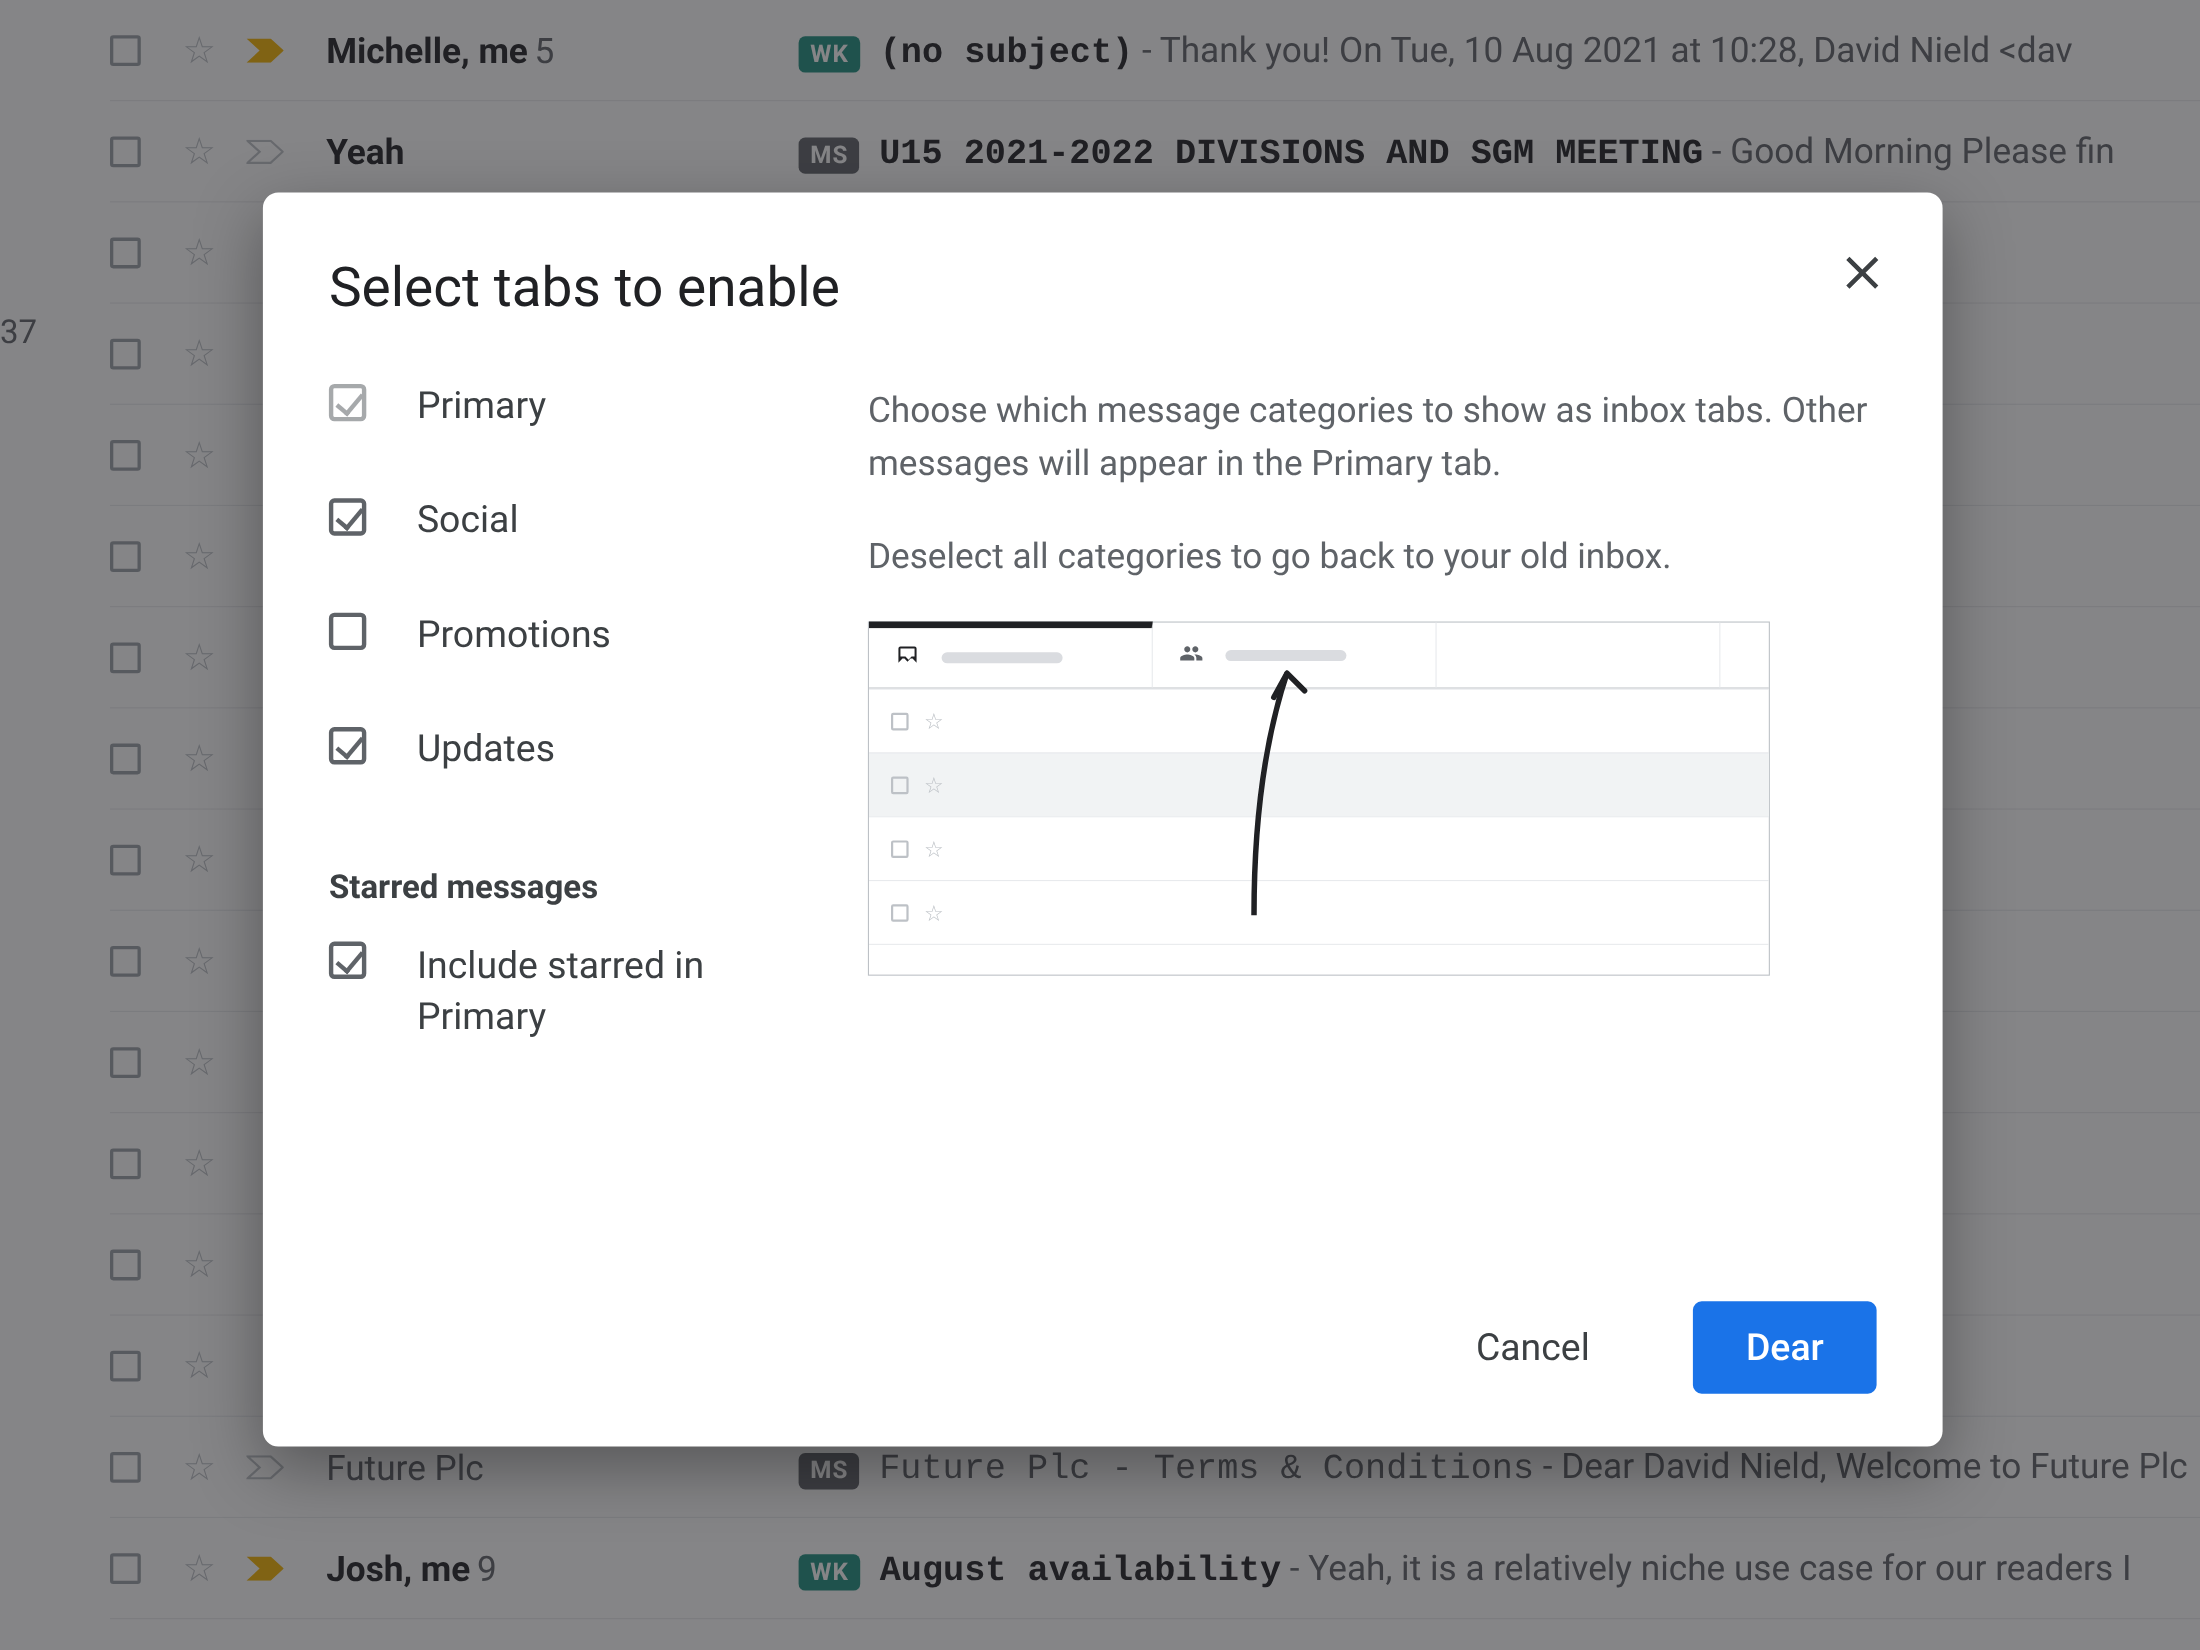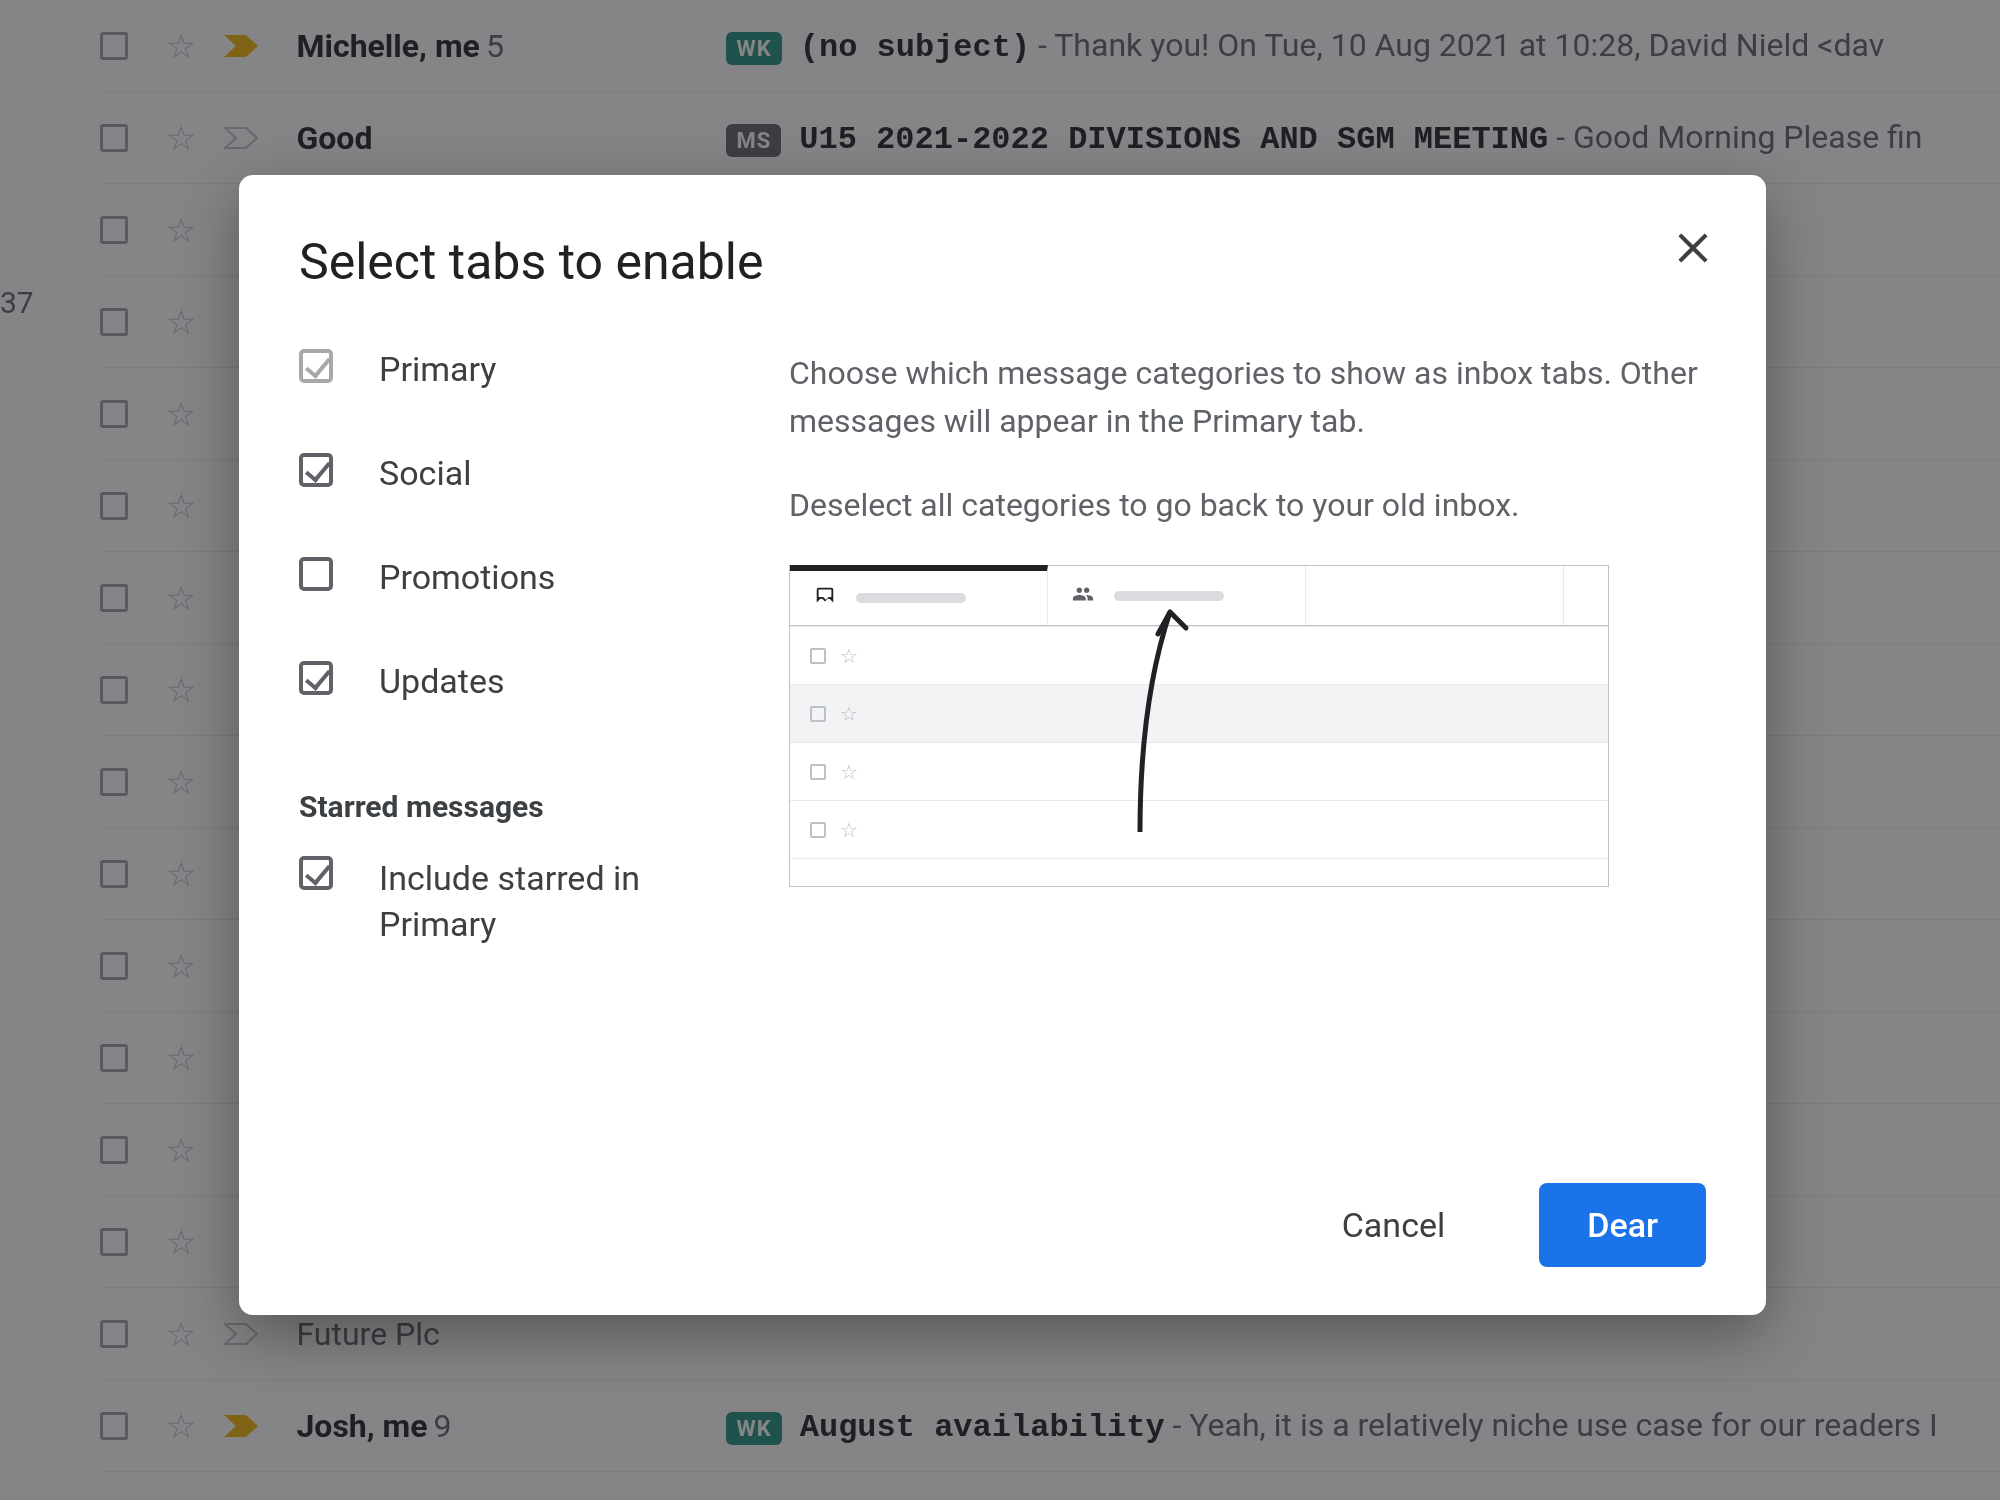--- a/index.html
+++ b/index.html
@@ -215,21 +215,21 @@
       <span><span class="chip" style="background: rgb(30, 142, 126);">WK</span><span class="subj">(no subject)</span><span class="snip"> - Thank you! On Tue, 10 Aug 2021 at 10:28, David Nield &lt;dav</span></span>
     </div>
     <div class="row">
       <span class="cb"></span>
       <span class="star">☆</span>
       <span class="imp">
         <svg viewBox="0 0 34 22">
           <path fill="none" stroke="#bdc1c6" stroke-width="2" d="M1 1h21l11 10-11 10H1l11-10z"></path>
         </svg>
       </span>
-      <span class="sender">Good</span>
+      <span class="sender">Yeah</span>
       <span><span class="chip" style="background: rgb(95, 99, 104);">MS</span><span class="subj">U15 2021-2022 DIVISIONS AND SGM MEETING</span><span class="snip"> - Good Morning Please fin</span></span>
     </div>
     <div class="row">
       <span class="cb"></span>
       <span class="star">☆</span>
       <span class="imp"></span>
       <span class="sender read"></span>
       <span><span class="snip">raving.com She</span></span>
     </div>
     <div class="row">
@@ -311,20 +311,21 @@
     </div>
     <div class="row">
       <span class="cb"></span>
       <span class="star">☆</span>
       <span class="imp">
         <svg viewBox="0 0 34 22">
           <path fill="none" stroke="#bdc1c6" stroke-width="2" d="M1 1h21l11 10-11 10H1l11-10z"></path>
         </svg>
       </span>
       <span class="sender read">Future Plc</span>
+      <span><span class="chip" style="background: rgb(95, 99, 104);">MS</span><span class="subj read">Future Plc - Terms &amp; Conditions</span><span class="snip"> - Dear David Nield, Welcome to Future Plc</span></span>
     </div>
     <div class="row">
       <span class="cb"></span>
       <span class="star">☆</span>
       <span class="imp">
         <svg viewBox="0 0 34 22">
           <path fill="#f4b400" d="M0 0h22l12 11-12 11H0l12-11z"></path>
         </svg>
       </span>
       <span class="sender">Josh, me<span class="count">9</span></span>

